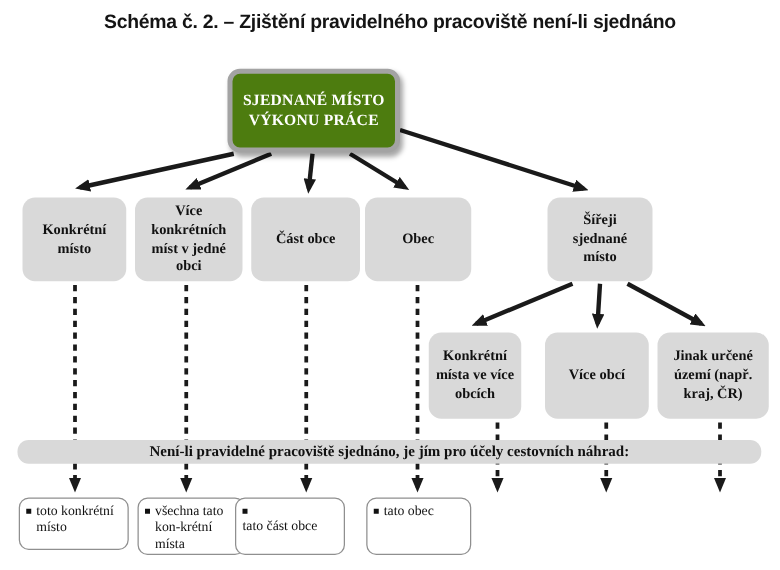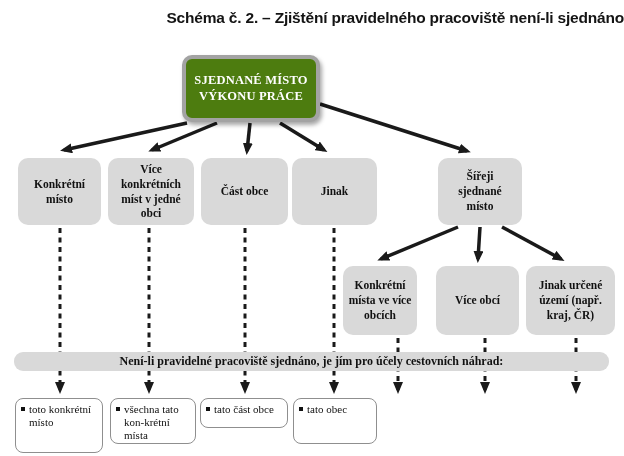--- a/index.html
+++ b/index.html
@@ -1,19 +1,19 @@
 <!DOCTYPE html>
 <html><head>
 <meta charset="utf-8">
 <style>
   html,body{margin:0;padding:0;background:#fff;}
   *{box-sizing:border-box;}
   #stage{position:relative;width:624px;height:456px;background:#ffffff;overflow:hidden;
          font-family:"Liberation Serif", serif;color:#111;}
-  #title{position:absolute;top:9px;left:0;width:100%;text-align:right;
+  #title{position:absolute;top:9px;left:0;width:100%;text-align:center;
          font-family:"Liberation Sans", sans-serif;font-weight:bold;font-size:15.5px;
          letter-spacing:-0.2px;color:#141414;}
   #connectors{position:absolute;left:0;top:0;width:624px;height:456px;z-index:1;}
   #connectors path.s{stroke:#1a1a1a;stroke-width:3.5;fill:none;}
   #connectors path.d{stroke:#1a1a1a;stroke-width:3;fill:none;stroke-dasharray:5 4.5;}
   .node,.bar,.rnode{position:absolute;z-index:2;}
   .root{left:182px;top:55px;width:138px;height:67px;background:#4d7c0f;
         border:4px solid #a3a3a3;border-radius:10px;box-shadow:2px 3px 4px rgba(0,0,0,.35);
         color:#fff;font-weight:bold;font-size:12.5px;line-height:1.25;letter-spacing:.2px;
         display:flex;align-items:center;justify-content:center;text-align:center;padding:0 4px;}
@@ -26,23 +26,23 @@
   #b5{left:438px;top:158px;width:84px;height:67px;padding:0 9px;}
   #c1{left:343px;top:266px;width:74px;height:69px;padding:0 4px;}
   #c2{left:436px;top:266px;width:83px;height:69px;}
   #c3{left:526px;top:266px;width:89px;height:69px;padding:0 6px;}
   .bar{left:14px;top:352px;width:595px;height:19px;background:#d9d9d9;border-radius:9px;
        display:flex;align-items:center;justify-content:center;text-align:center;
        font-weight:bold;font-size:12px;color:#111;}
   .rnode{background:#fff;border:1.5px solid #8f8f8f;border-radius:8px;
          font-size:11px;line-height:1.2;padding:4px 5px;display:flex;gap:4px;align-items:flex-start;}
   .rnode .sq{width:4px;height:4px;background:#111;flex:none;margin-top:4px;}
-  #d1{left:15px;top:398px;width:88px;height:55px;}
+  #d1{left:15px;top:398px;width:88px;height:42px;}
   #d2{left:110px;top:398px;width:86px;height:46px;}
-  #d3{left:200px;top:398px;width:88px;height:30px;}
+  #d3{left:188px;top:398px;width:88px;height:46px;flex-direction:column;}
   #d4{left:293px;top:398px;width:84px;height:46px;}
   #d5{left:385px;top:398px;width:227px;height:46px;}
 </style>
 </head>
 <body>
 
 <div id="stage">
 
   <div id="title">Schéma č. 2. – Zjištění pravidelného pracoviště není-li sjednáno</div>
 
@@ -70,21 +70,21 @@
     <path class="d" d="M398,338 L398,390" marker-end="url(#ah)"></path>
     <path class="d" d="M485,338 L485,390" marker-end="url(#ah)"></path>
     <path class="d" d="M576,338 L576,390" marker-end="url(#ah)"></path>
   </svg>
 
   <div class="node root">SJEDNANÉ MÍSTO VÝKONU PRÁCE</div>
 
   <div id="b2" class="node gnode">Více konkrétních míst v jedné obci</div>
   <div id="b1" class="node gnode">Konkrétní místo</div>
   <div id="b3" class="node gnode">Část obce</div>
-  <div id="b4" class="node gnode">Jinak</div>
+  <div id="b4" class="node gnode">Obec</div>
   <div id="b5" class="node gnode">Šířeji sjednané místo</div>
 
   <div id="c1" class="node gnode">Konkrétní místa ve více obcích</div>
   <div id="c3" class="node gnode">Jinak určené území (např. kraj, ČR)</div>
   <div id="c2" class="node gnode">Více obcí</div>
 
   <div class="bar">
     <span>Není-li pravidelné pracoviště sjednáno, je jím pro účely cestovních náhrad:</span>
   </div>
 

